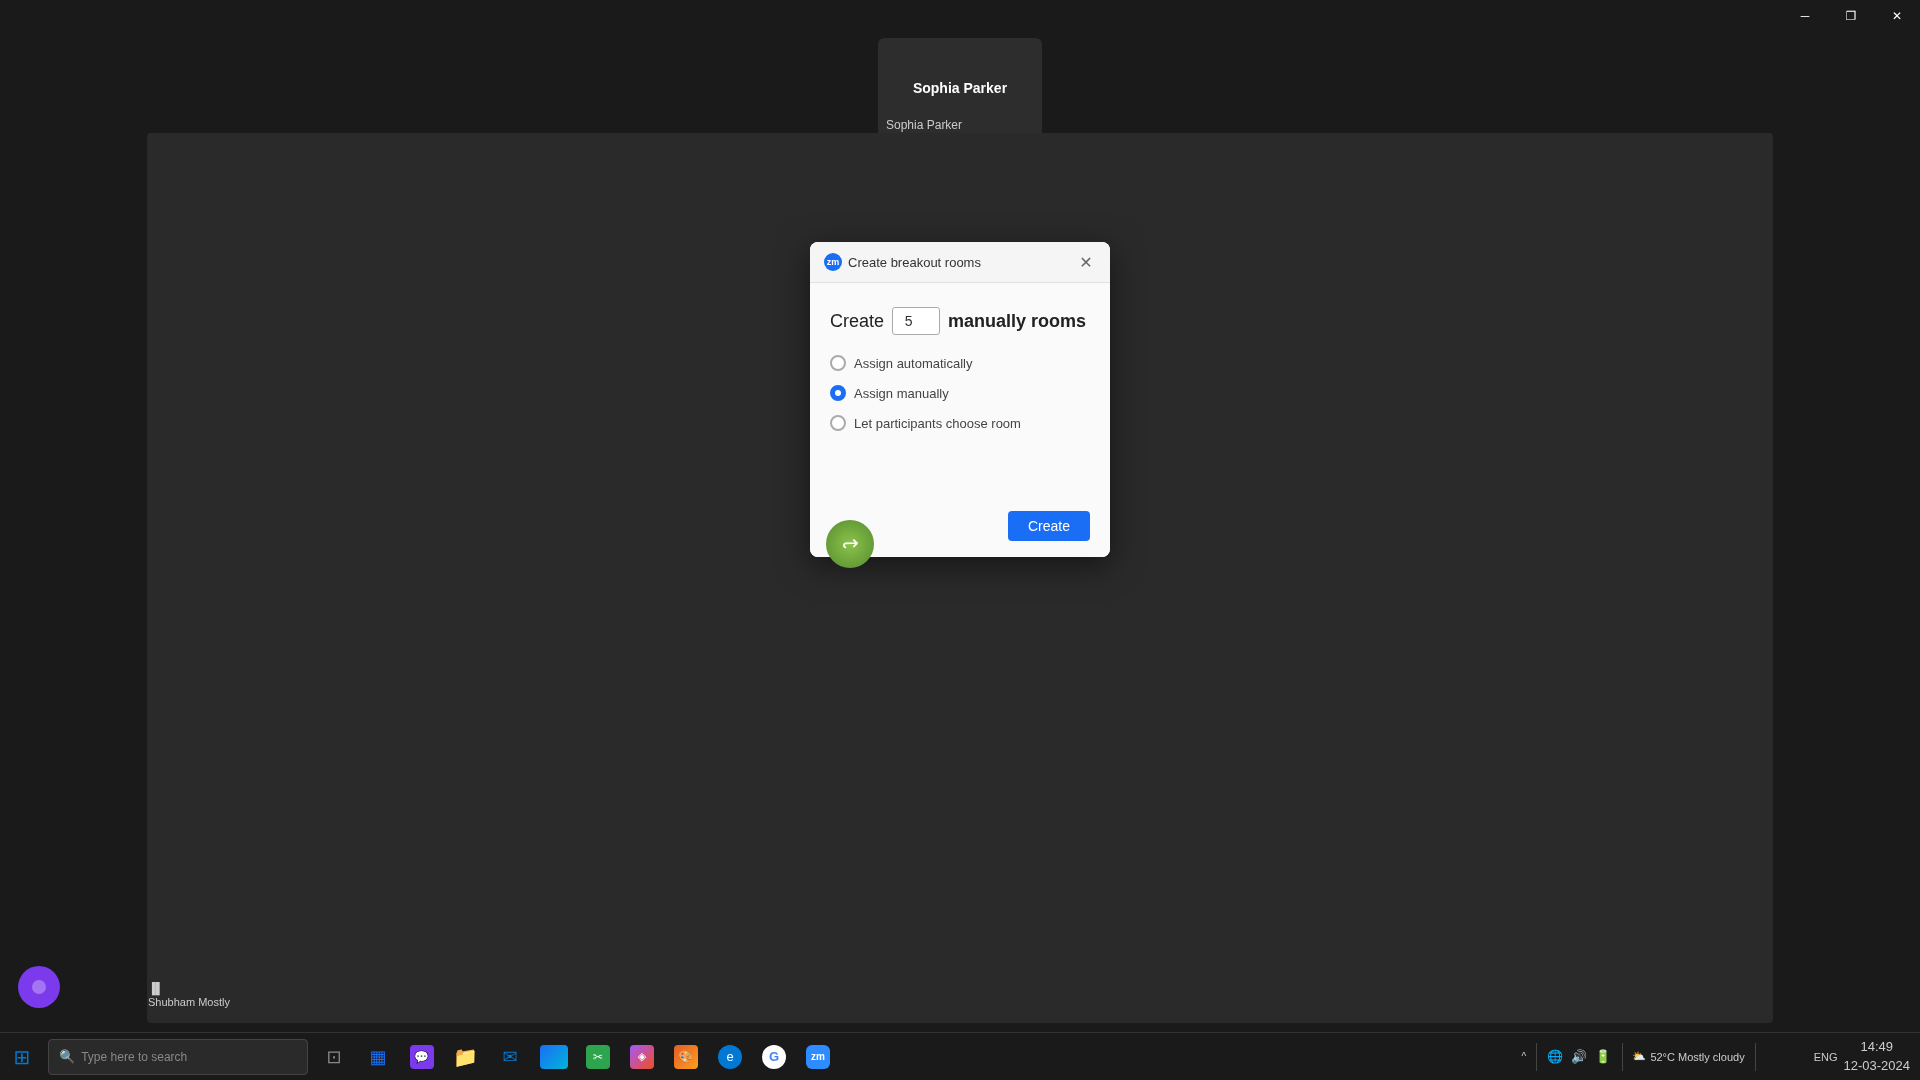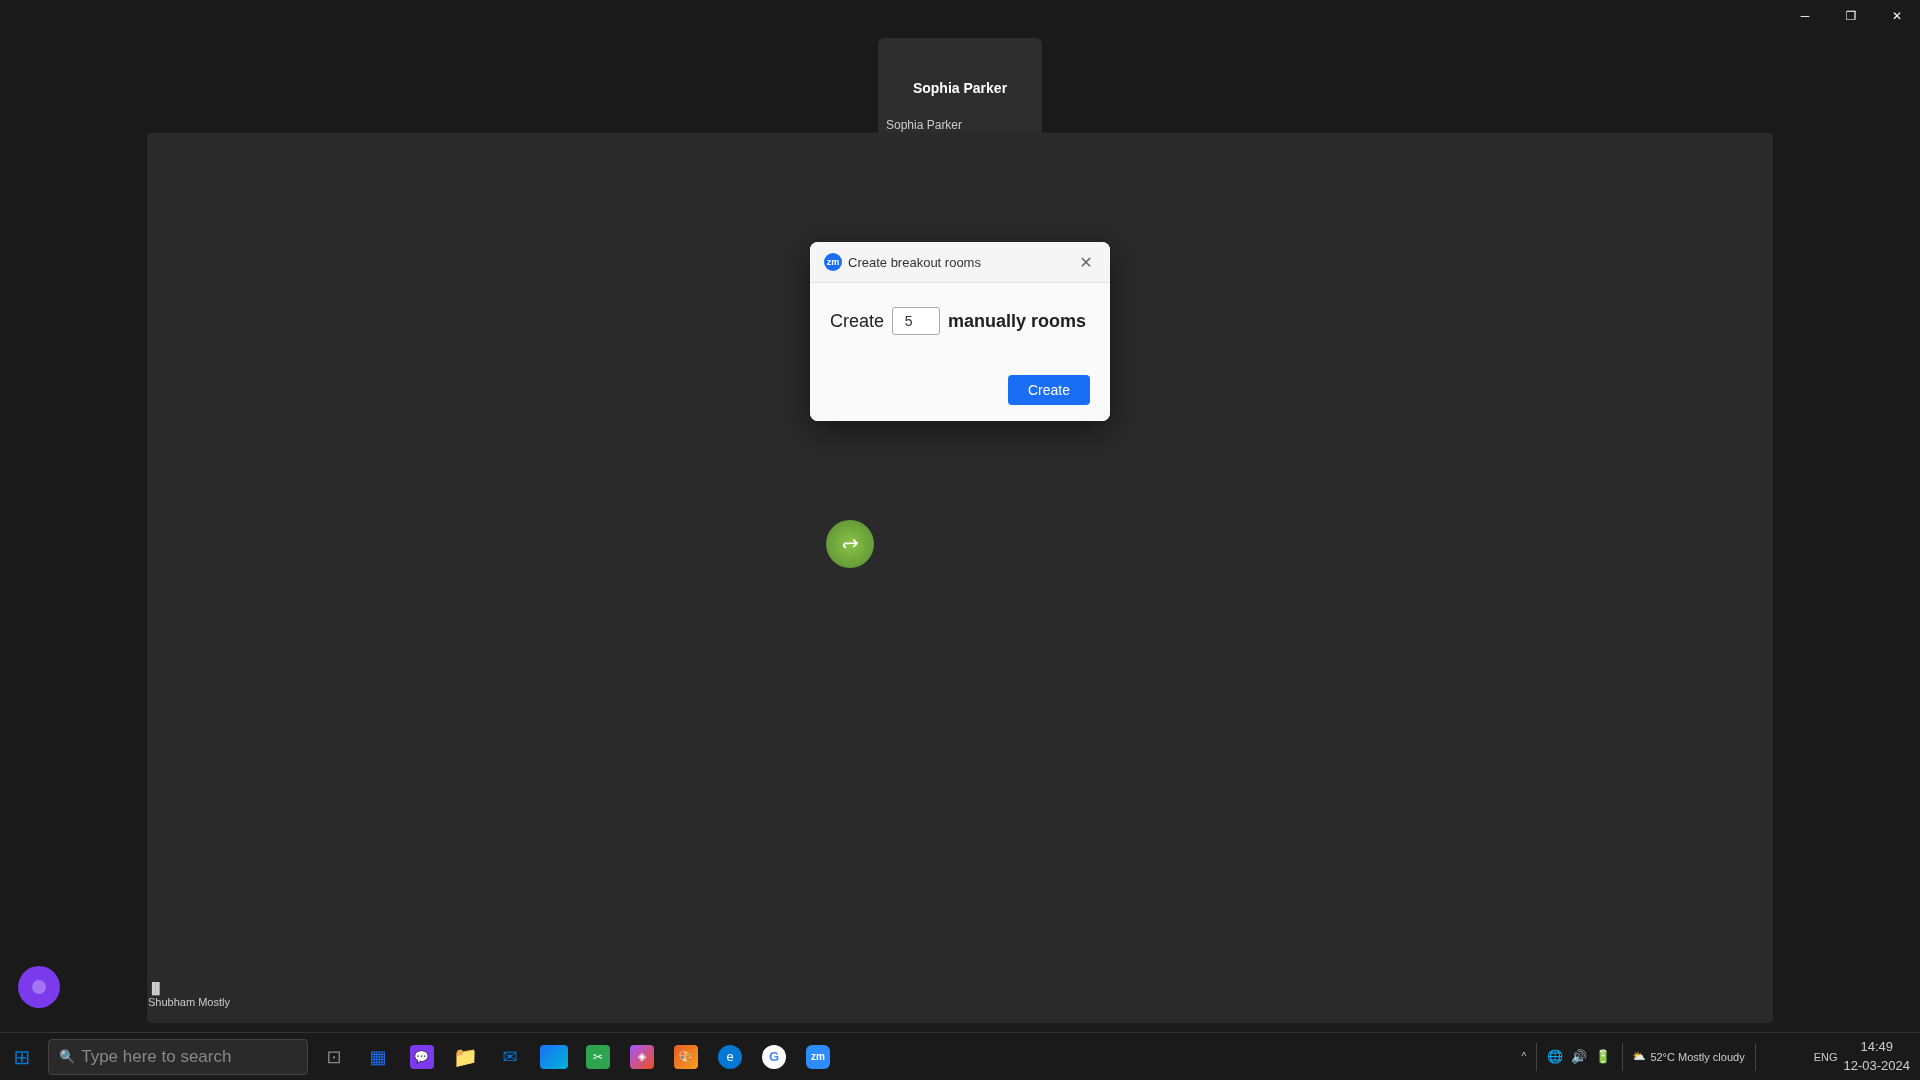--- a/index.html
+++ b/index.html
@@ -287,21 +287,21 @@
       height: 36px;
       width: 260px;
       background: #2a2a2a;
       border: 1px solid #444;
       border-radius: 4px;
       margin: 0 4px;
       cursor: text;
     }
     .taskbar-search-text {
       color: #888;
-      font-size: 17px;
+      font-size: 12px;
     }
     .taskbar-search-icon {
       color: #888;
       font-size: 13px;
     }
     .taskbar-icon-btn {
       width: 44px;
       height: 44px;
       display: flex;
       align-items: center;
@@ -397,20 +397,37 @@
     <div class="dialog-close-btn">✕</div>
   </div>
 
   <div class="dialog-body">
     <div class="create-row">
       <span class="create-label">Create</span>
       <input class="room-count-input" type="number" value="5" min="1" max="50" style="">
       <span class="breakout-label">manually rooms</span>
     </div>
 
+    <div class="radio-group">
+
+      <div class="radio-item">
+        <div class="radio-circle"></div>
+        <span class="radio-text">Assign automatically</span>
+      </div>
+
+      <div class="radio-item">
+        <div class="radio-circle selected"></div>
+        <span class="radio-text">Assign manually</span>
+      </div>
+
+      <div class="radio-item">
+        <div class="radio-circle"></div>
+        <span class="radio-text">Let participants choose room</span>
+      </div>
+    </div>
   </div>
 
   <div class="dialog-footer">
     <button class="create-btn">Create</button>
   </div>
 </div>
 
 <div class="cursor-indicator">
   <span class="cursor-arrow">↩</span>
 </div>

